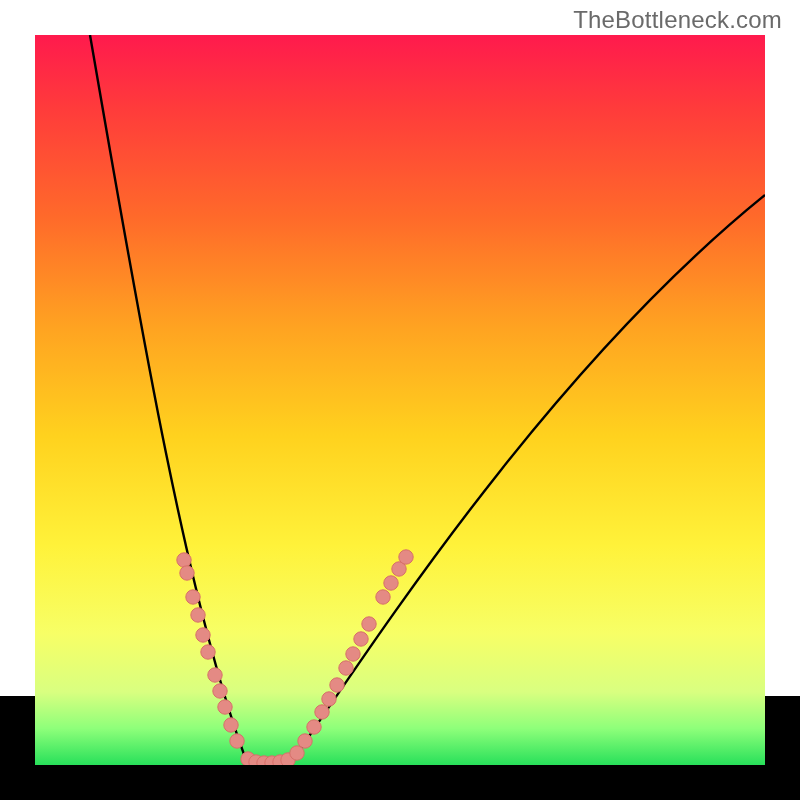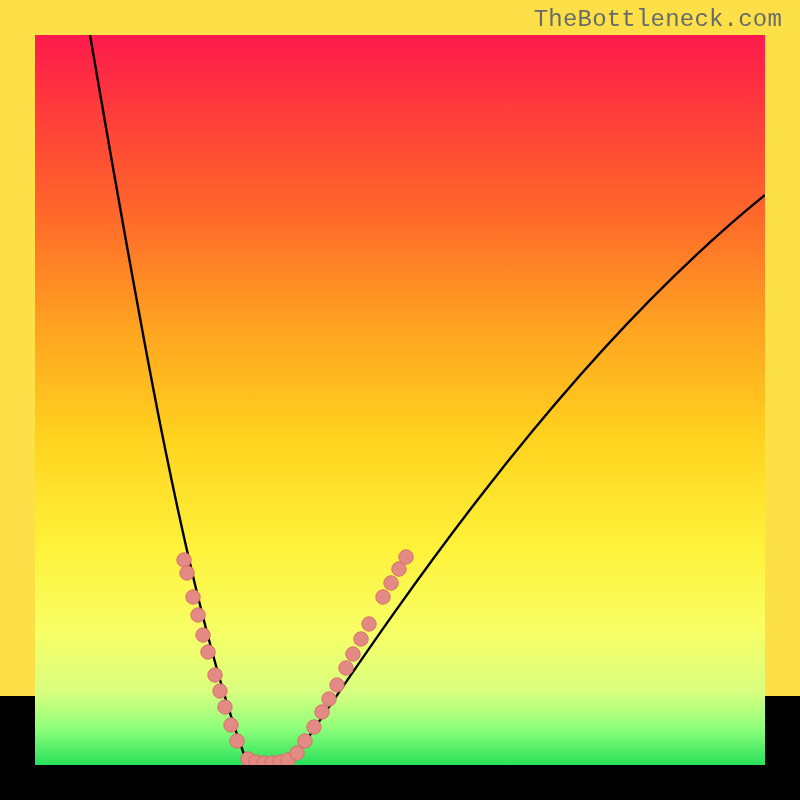--- a/index.html
+++ b/index.html
@@ -10,22 +10,21 @@
     overflow: hidden;
     background: #000;
     font-family: Arial, Helvetica, sans-serif;
   }
   .frame {
     position: absolute;
     top: 0;
     left: 0;
     width: 800px;
     height: 696px;
-    background: #fde047;
-    font-family: Liberation Mono, monospace;
+    background: #ffffff;
   }
   .plot-area {
     position: absolute;
     top: 35px;
     left: 35px;
     width: 730px;
     height: 730px;
     background: linear-gradient(to bottom,
       #ff1a4d 0%,
       #ff3b3b 10%,

